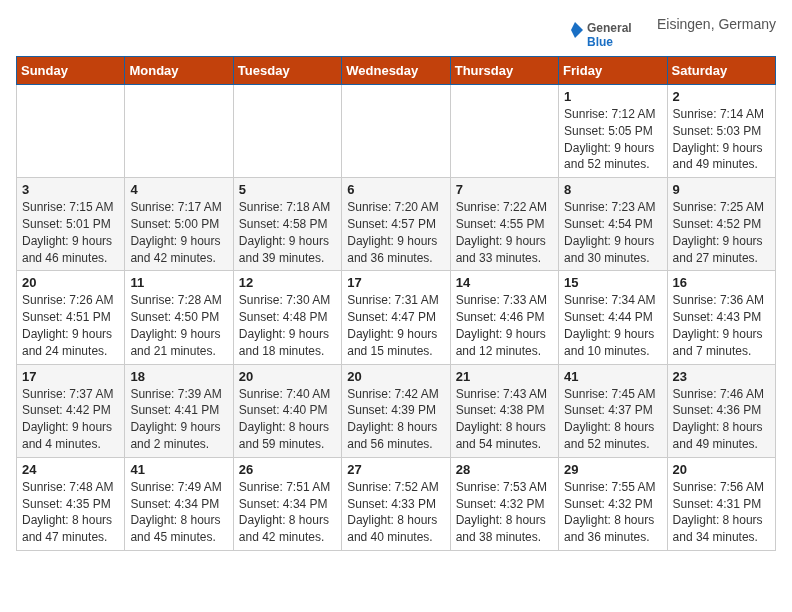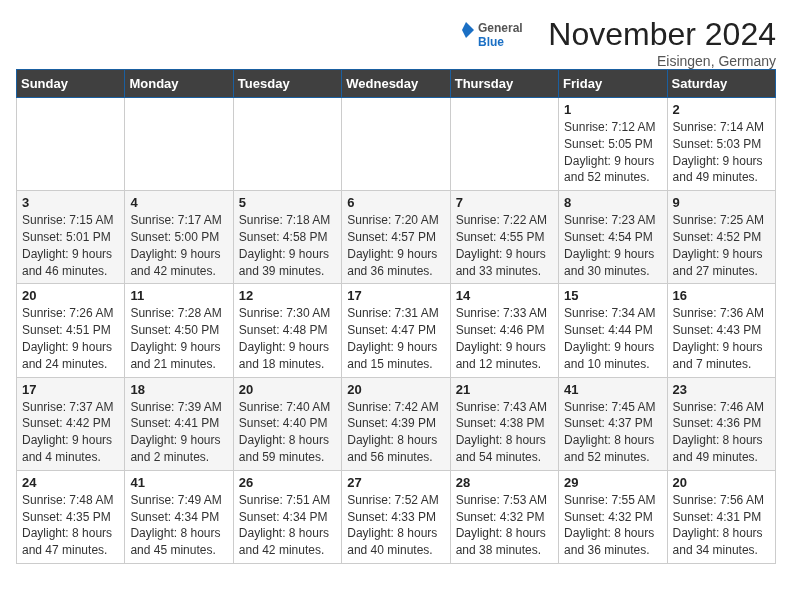--- a/index.html
+++ b/index.html
@@ -31,21 +31,21 @@
     .location {
       font-size: 14px;
       color: #555;
     }
     table {
       width: 100%;
       border-collapse: collapse;
       table-layout: fixed;
     }
     thead th {
-      background-color: #404040;
+      background-color: #c2410c;
       color: #fff;
       font-size: 13px;
       font-weight: bold;
       padding: 6px 4px;
       text-align: left;
       border: 1px solid #1a5fa0;
     }
     tbody td {
       vertical-align: top;
       border: 1px solid #ccc;
@@ -78,21 +78,20 @@
 
 <div class="header-row">
   <div class="logo">
     <svg width="90" height="40" viewBox="0 0 90 40" xmlns="http://www.w3.org/2000/svg">
       <text x="20" y="16" font-size="12" font-weight="bold" fill="#555" font-family="Arial">General</text>
       <text x="20" y="30" font-size="12" font-weight="bold" fill="#1a6fc4" font-family="Arial">Blue</text>
       <polygon points="8,6 16,14 8,22 4,14" fill="#1a6fc4"></polygon>
     </svg>
   </div>
   <div class="title-block">
-    <div class="month-title">November 2024</div>
     <div class="location">Eisingen, Germany</div>
   </div>
 </div>
 
 <table>
   <thead>
     <tr>
     <th>Sunday</th>
         <th>Monday</th>
         <th>Tuesday</th>

